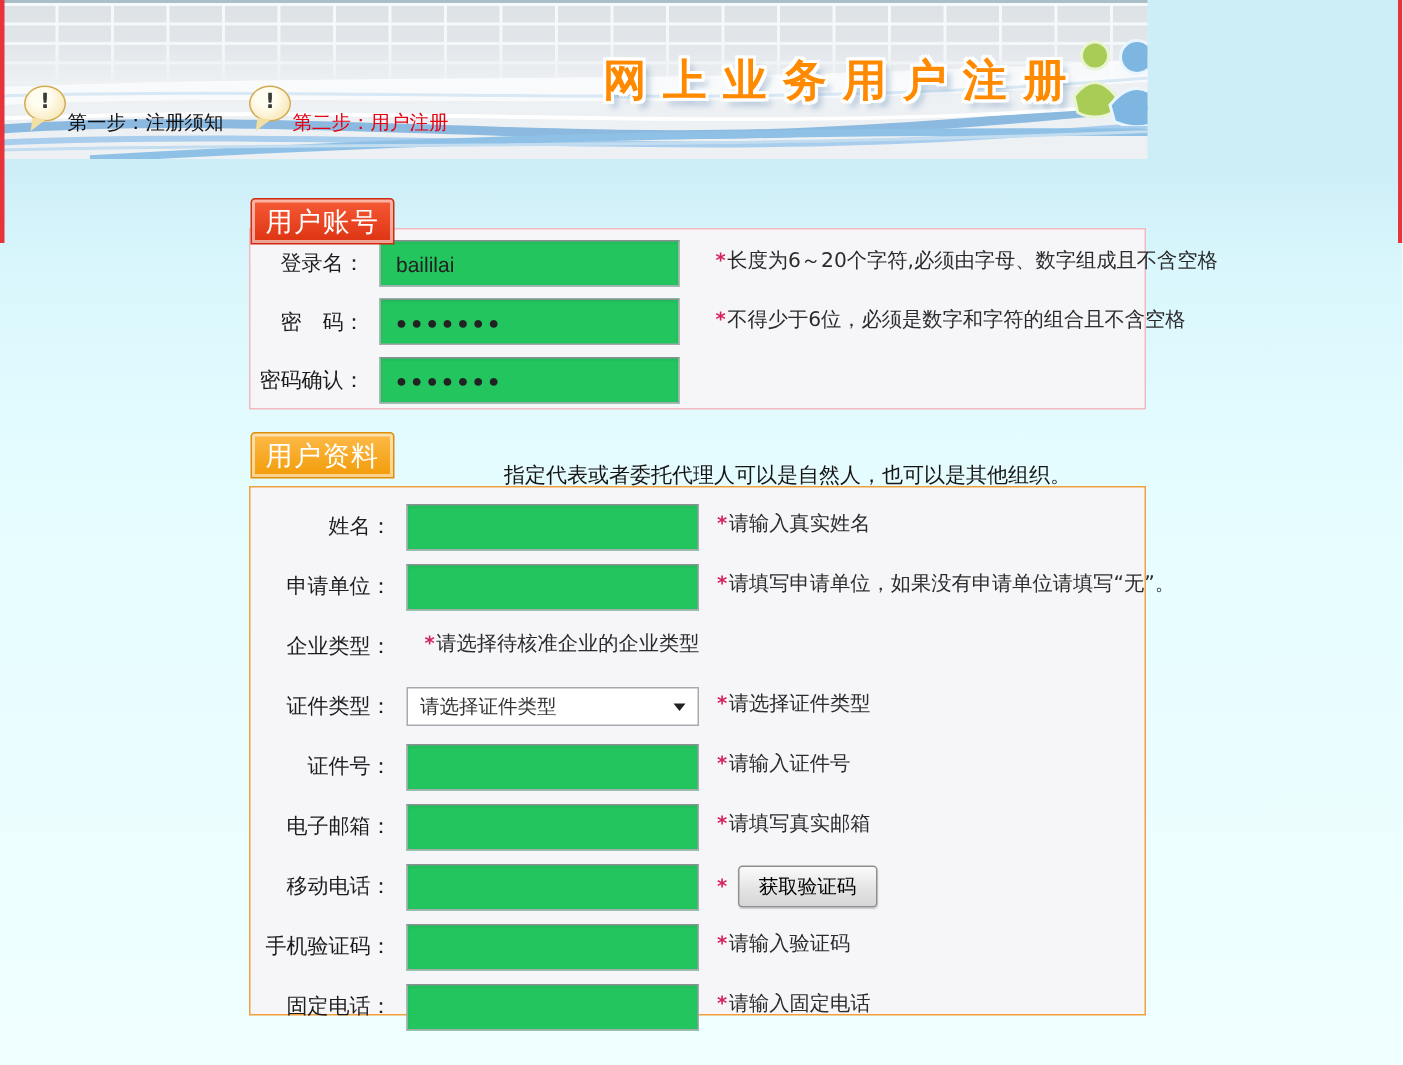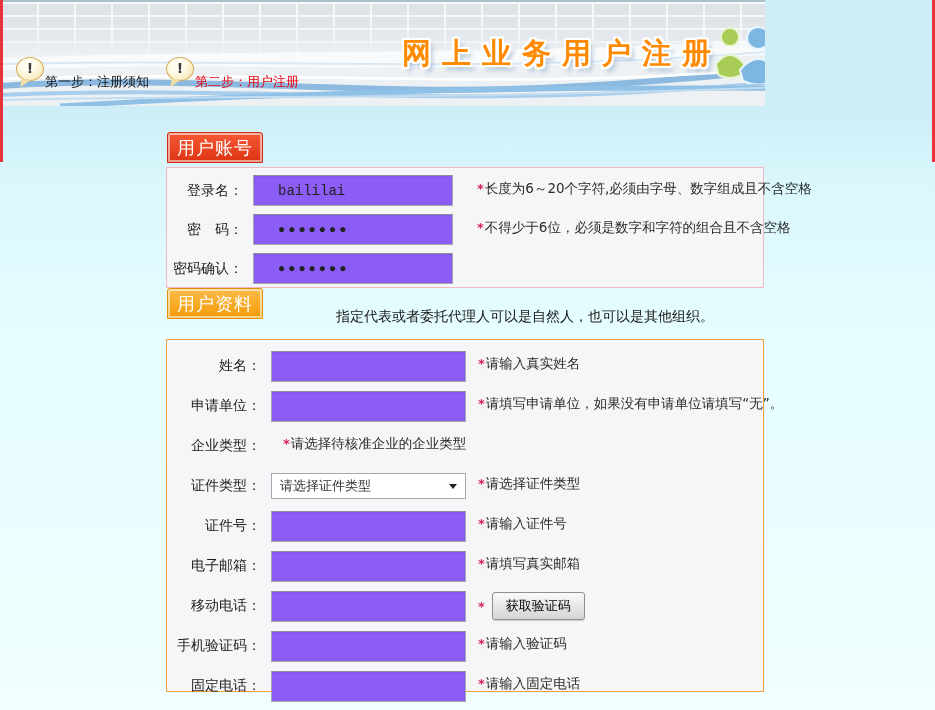--- a/index.html
+++ b/index.html
@@ -49,33 +49,33 @@
   
   .tab{
     position:absolute;z-index:3;color:#fff;font-size:18px;padding:3px 9px 2px;
     border-radius:3px 3px 0 0;box-shadow:inset 0 0 0 2px rgba(255,255,255,.55);
     letter-spacing:1px;
   }
   .tab1{left:167px;top:132px;background:linear-gradient(#f75a36,#dd3312);border:1px solid #cf2b10;}
   .tab2{left:167px;top:288px;background:linear-gradient(#fdbb4a,#f29b07);border:1px solid #e08d08;}
   .note{position:absolute;left:336px;top:308px;font-size:14px;color:#151515;z-index:3;white-space:nowrap;}
   
-  .sec{position:absolute;left:166px;width:598px;box-sizing:border-box;background:#f6f6f9;z-index:2;margin-top:15px;}
+  .sec{position:absolute;left:166px;width:598px;box-sizing:border-box;background:#f6f6f9;z-index:2;}
   #sec1{top:152px;height:121px;border:1px solid #f2b9c0;padding-top:3px;}
   #sec2{top:324px;height:353px;border:1px solid #f0a13e;padding-top:6px;}
   .row{display:flex;align-items:center;}
   #sec1 .row{height:39px;}
   #sec2 .row{height:40px;}
   .flabel{flex:none;text-align:right;font-size:14px;color:#1c1c1c;margin-right:10px;white-space:nowrap;}
   #sec1 .flabel{width:76px;}
   #sec2 .flabel{width:94px;}
   .tb{
     flex:none;height:31px;box-sizing:border-box;border:1px solid #a6a9ad;border-top-color:#8b8e93;
-    background:#8b5cf6;font-family:Liberation Mono, monospace;font-size:14px;color:#222;
-    padding:0 24px;box-shadow:inset 0 1px 2px rgba(0,0,0,.07);
+    background:#22c55e;font-family:Liberation Sans, sans-serif;font-size:14px;color:#222;
+    padding:0 10px;box-shadow:inset 0 1px 2px rgba(0,0,0,.07);
   }
   #sec1 .tb{width:200px;}
   #sec2 .tb{width:195px;}
   .tb.pw{font-size:12px;letter-spacing:3px;font-weight:bold;}
   .select{
     flex:none;width:195px;height:26px;box-sizing:border-box;border:1px solid #a6a9ad;
     background:#fff;display:flex;align-items:center;padding:0 8px;font-size:13px;color:#333;cursor:default;
   }
   .caret{width:0;height:0;border-left:4px solid transparent;border-right:4px solid transparent;border-top:5px solid #222;margin-left:auto;}
   .hint-wrap{align-self:flex-start;margin-top:7px;white-space:nowrap;}

